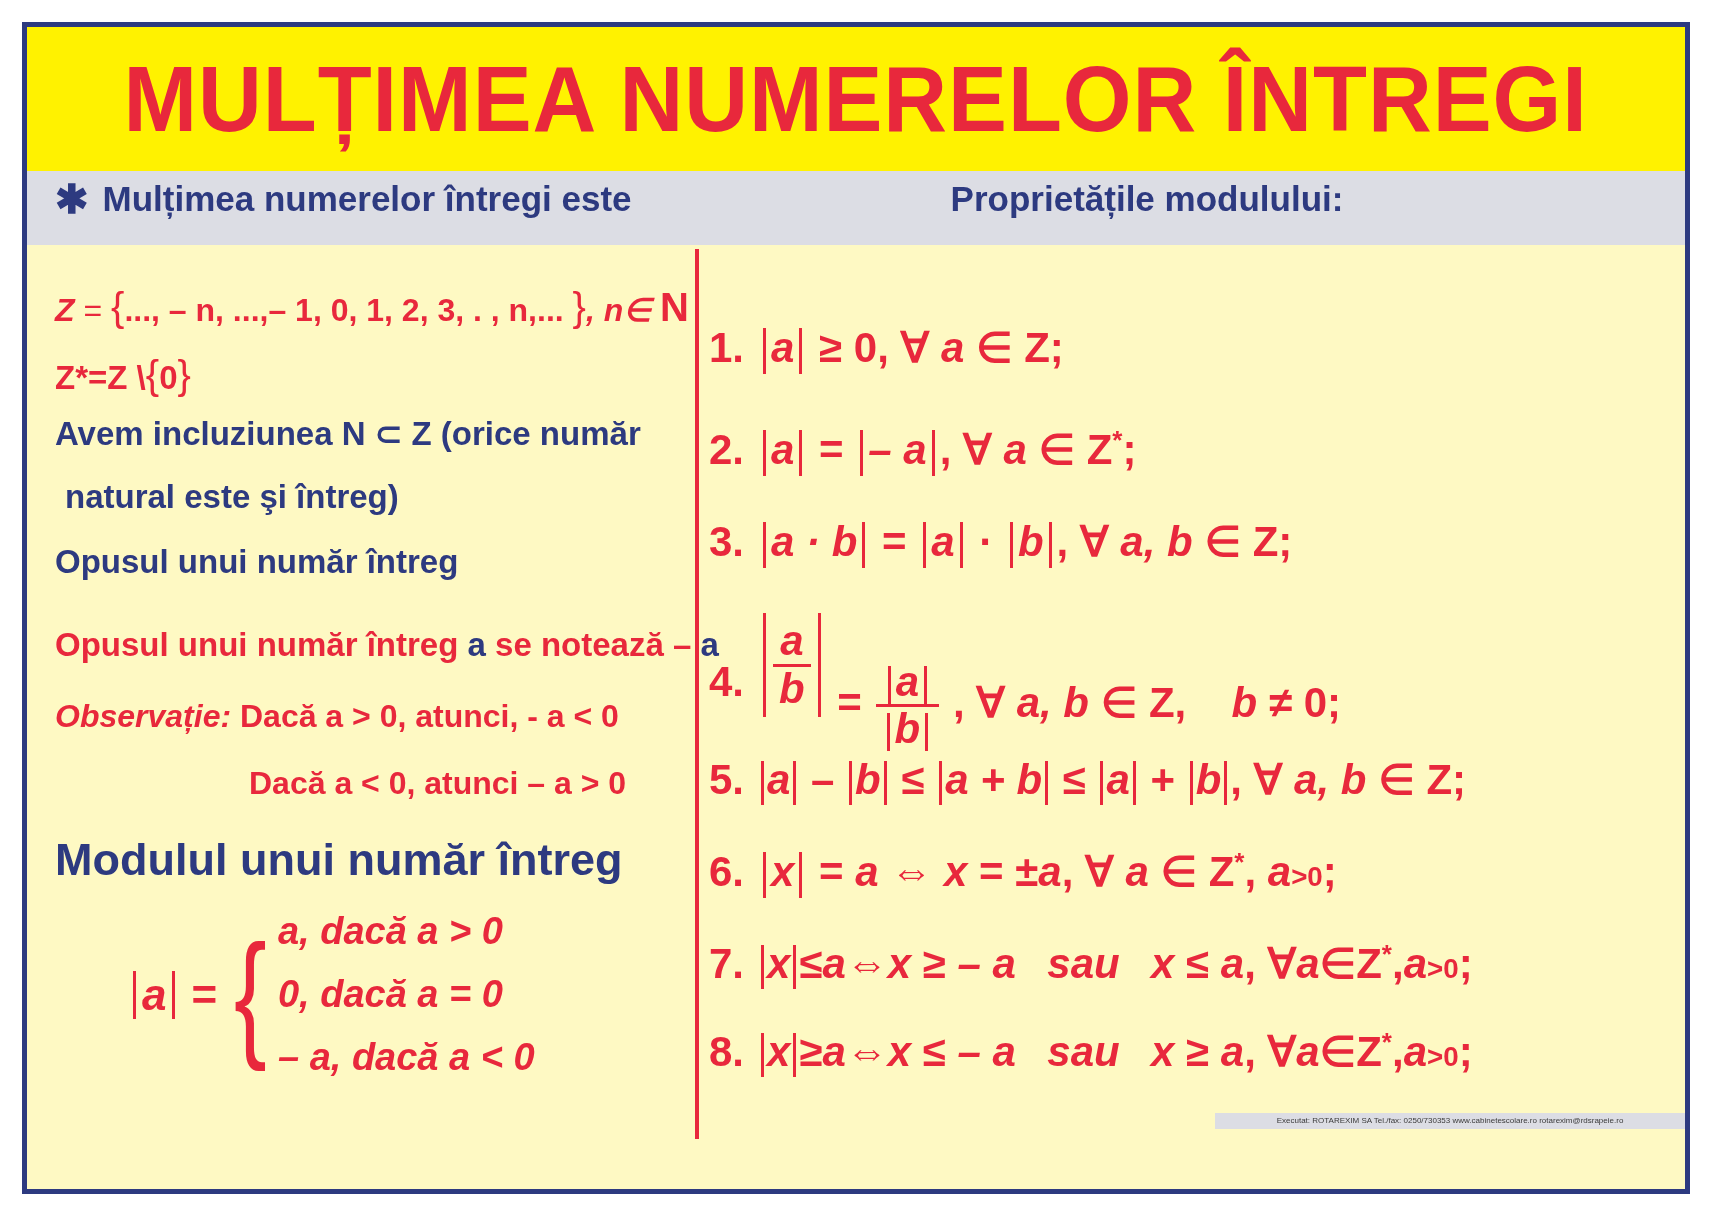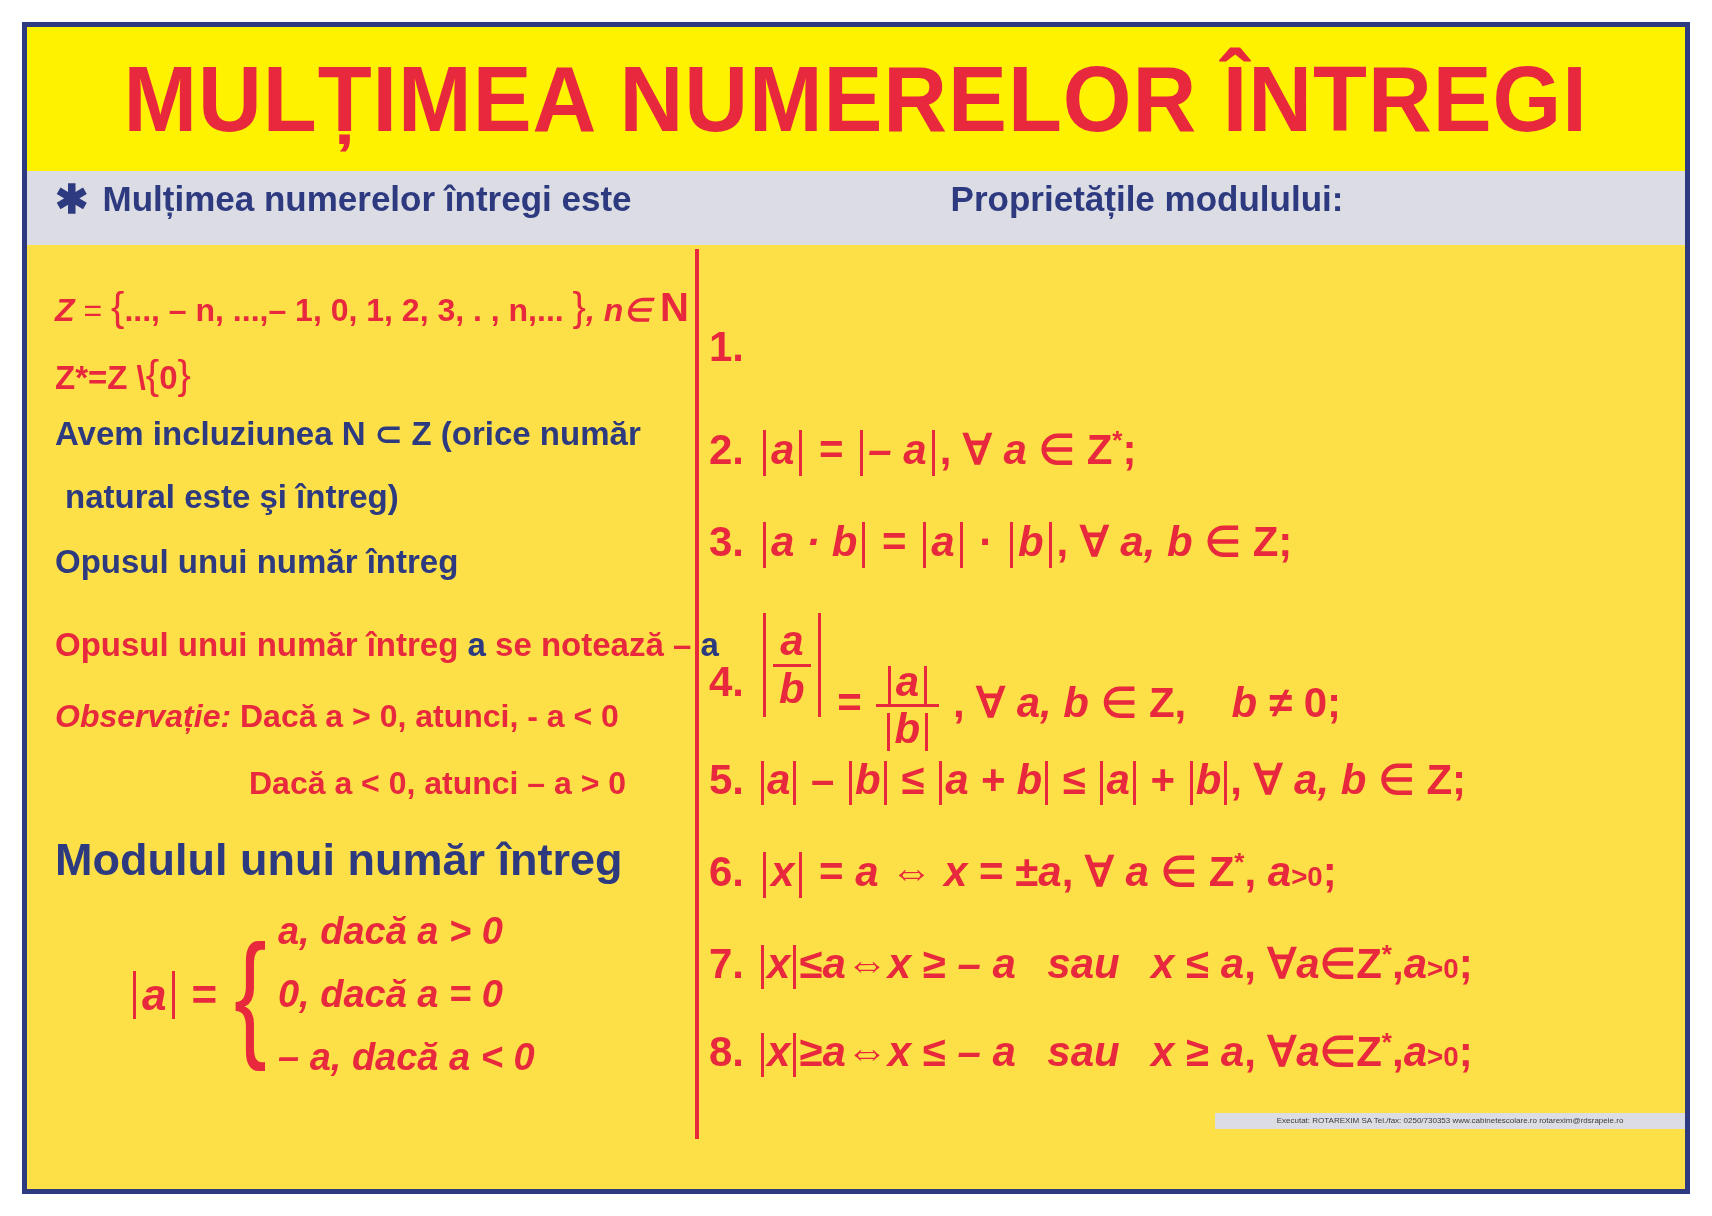--- a/index.html
+++ b/index.html
@@ -8,21 +8,21 @@
     position:relative;
     width:1712px;height:1216px;
     background:#ffffff;
     box-sizing:border-box;
   }
   .frame{
     position:absolute;
     left:22px;top:22px;
     width:1668px;height:1172px;
     border:5px solid #2d3a80;
-    background:#fde047;
+    background:#fef9c3;
     box-sizing:border-box;
     overflow:hidden;
   }
   
   .title-band{
     position:absolute;left:0;top:0;
     width:100%;height:144px;
     background:#fff200;
     display:flex;align-items:center;justify-content:center;
     box-sizing:border-box;
@@ -228,20 +228,29 @@
             <div class="pw-case">0, dacă a = 0</div>
             <div class="pw-case">– a, dacă a &lt; 0</div>
           </div>
         </div>
       </div>
 
       <div class="col-right">
 
         <div class="prop p1">
           <span class="num">1.</span>
+          <span class="expr">
+            <span class="pbar"></span><span>a</span><span class="pbar"></span>
+            <span class="op">≥</span>
+            <span class="op">0</span><span class="op">,</span>
+            <span class="op">∀</span>
+            <span>a</span>
+            <span class="op">∈</span>
+            <span class="op">Z</span><span class="op">;</span>
+          </span>
         </div>
 
         <div class="prop p2">
           <span class="num">2.</span>
           <span class="expr">
             <span class="pbar"></span><span>a</span><span class="pbar"></span>
             <span class="op">=</span>
             <span class="pbar"></span><span>– a</span><span class="pbar"></span><span class="op">,</span>
             <span class="op">∀</span>
             <span>a</span>

